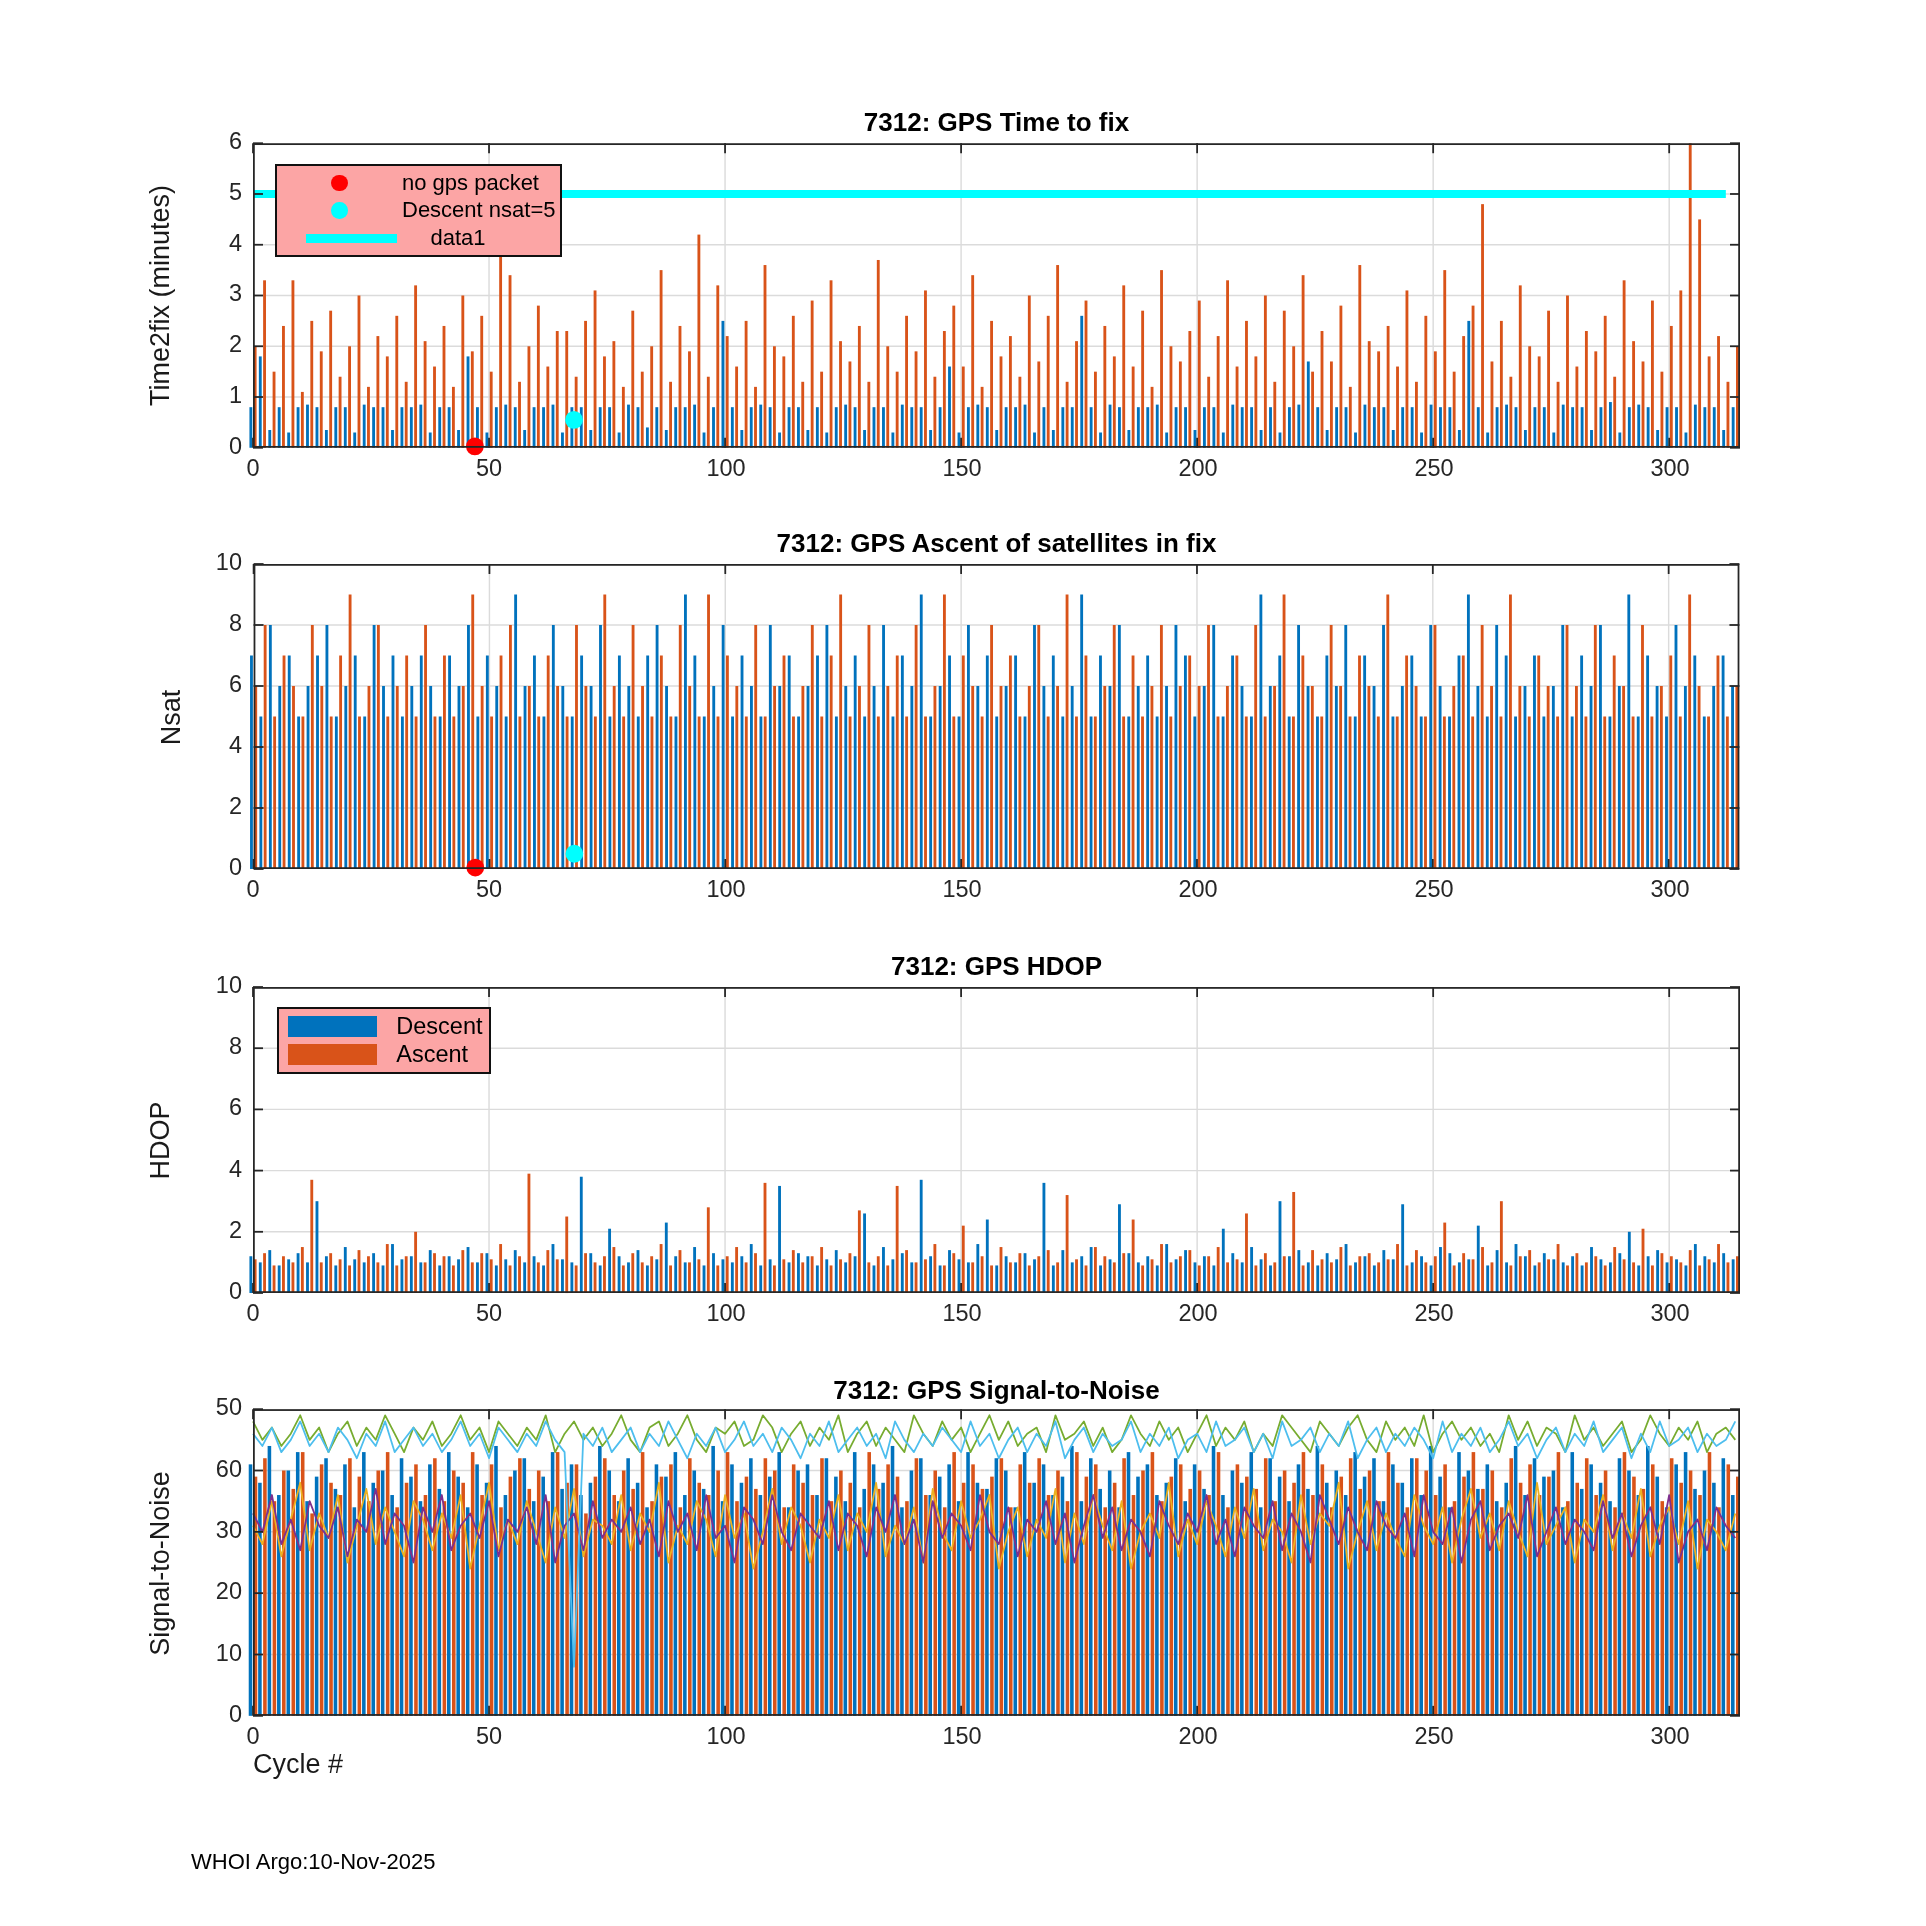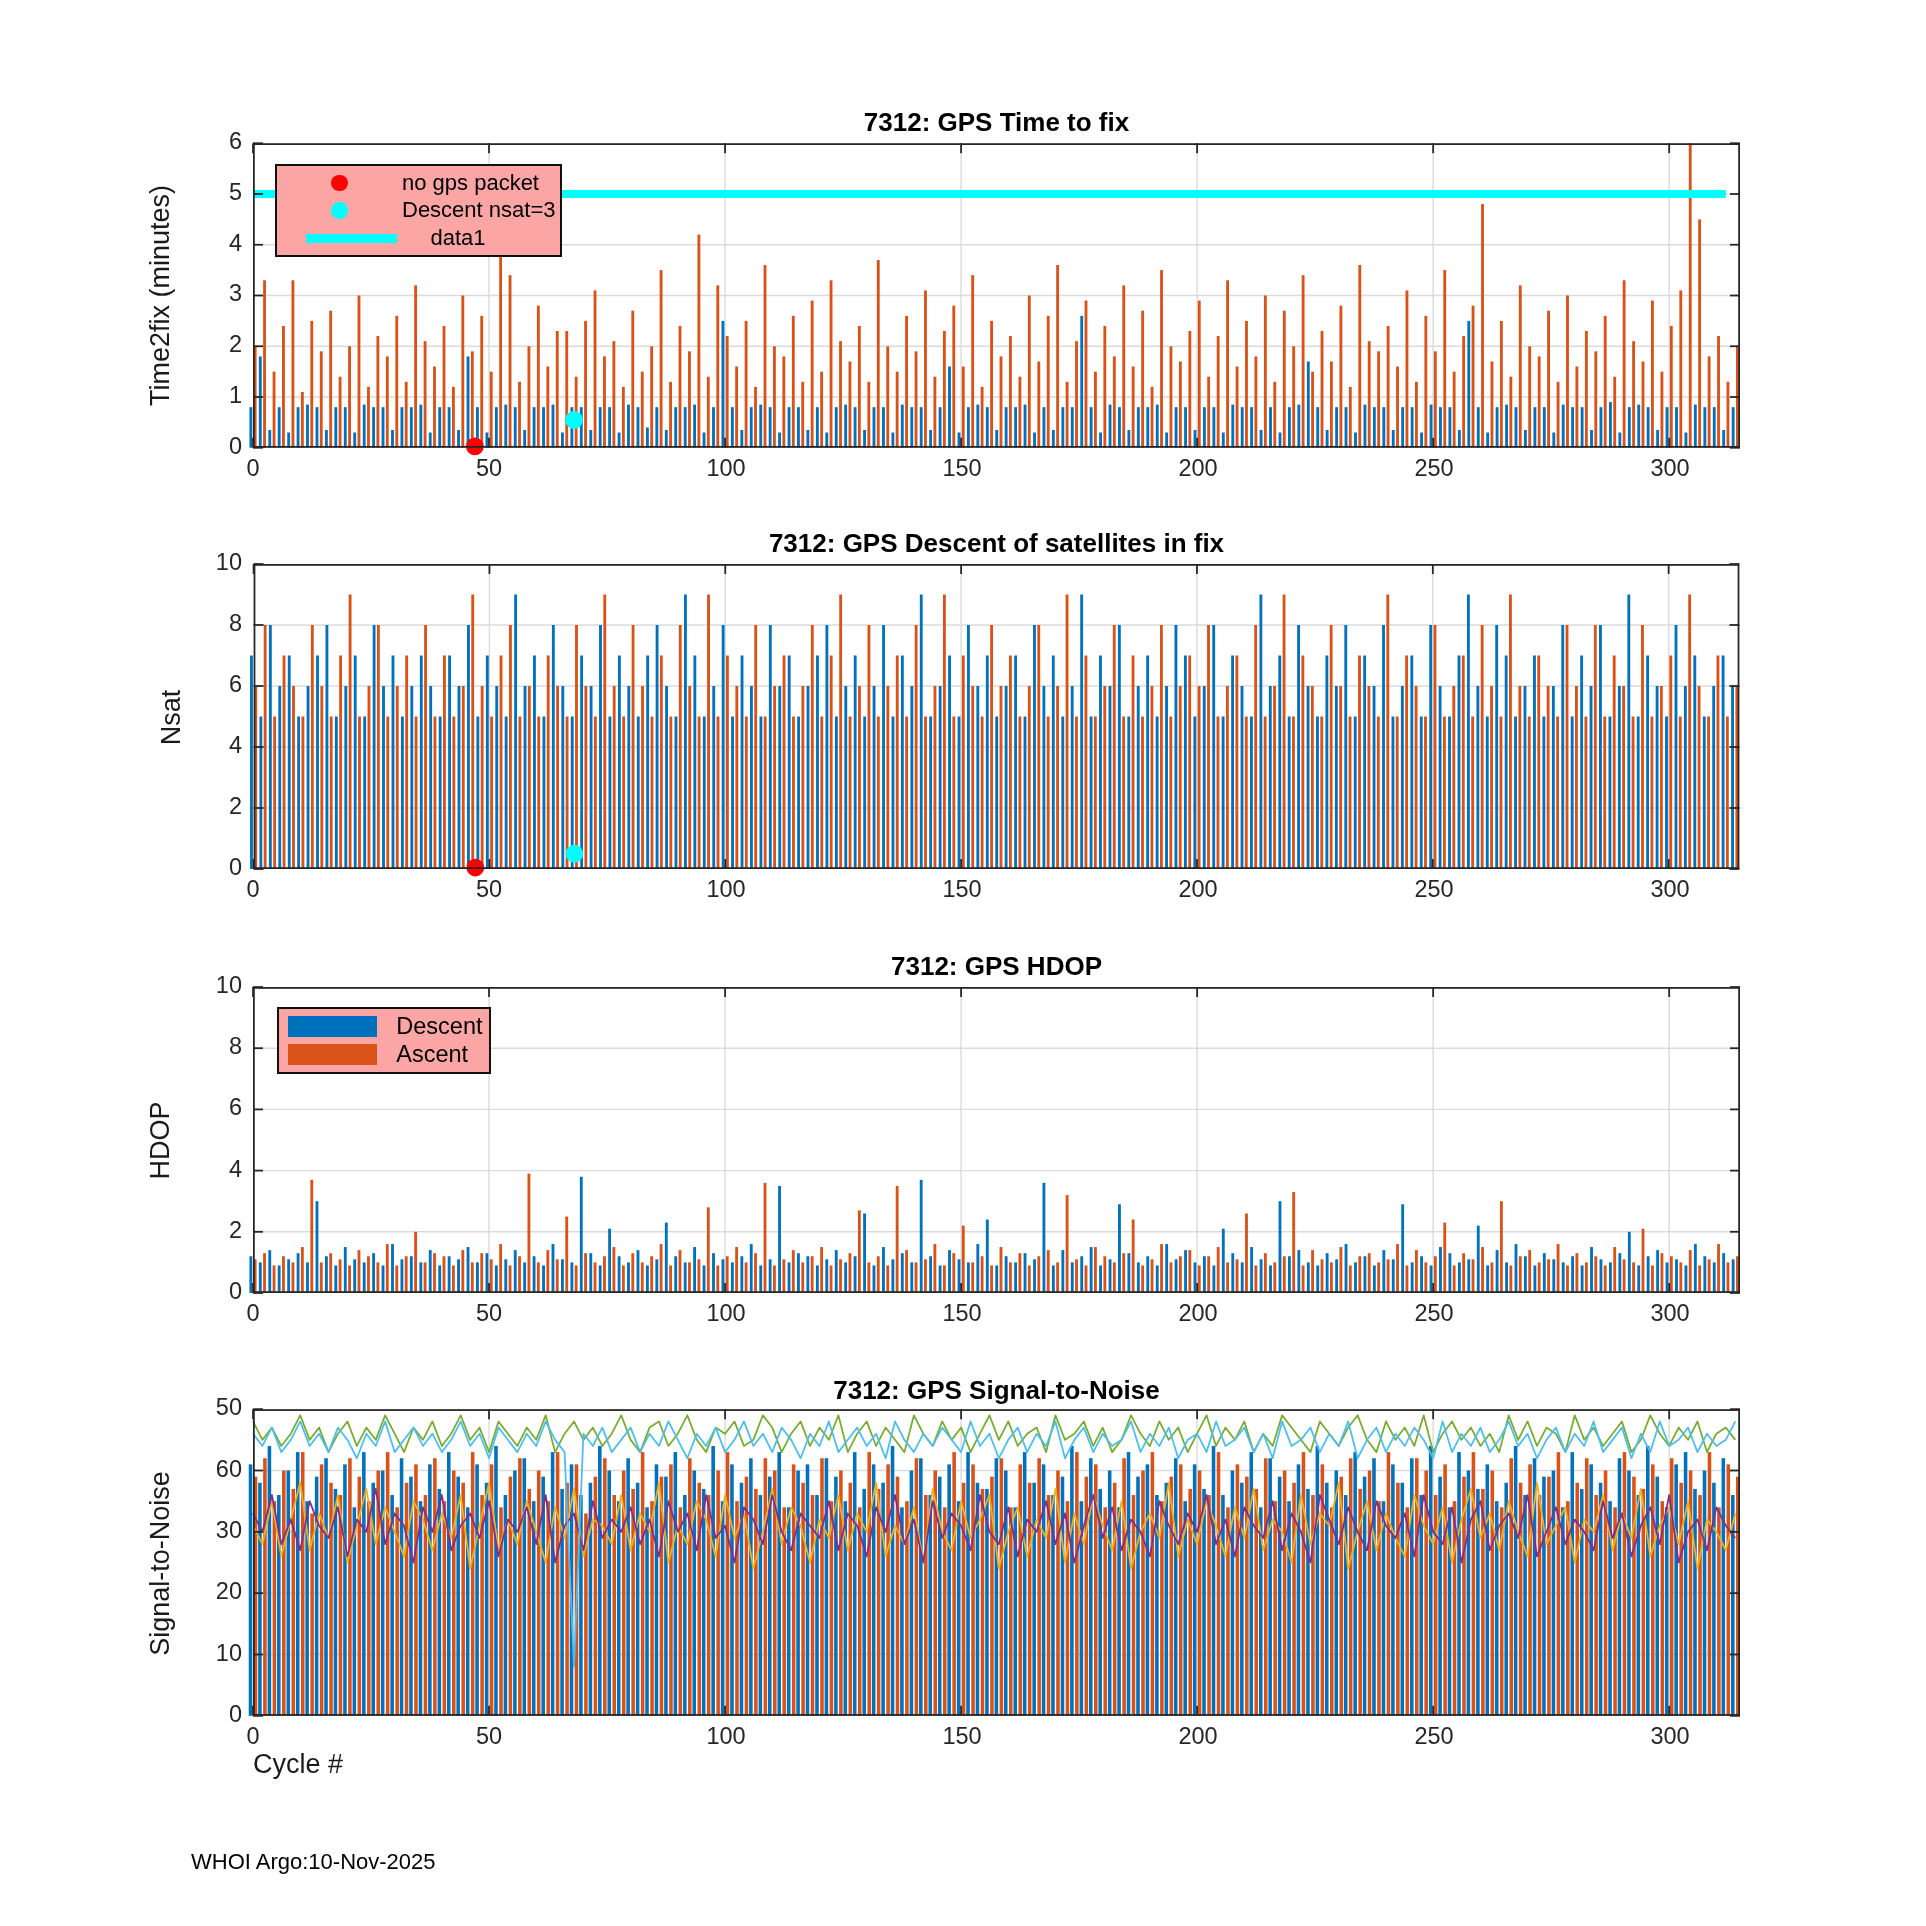--- a/index.html
+++ b/index.html
@@ -40,21 +40,21 @@
   .lg3 .ltxt{font-size:23.5px;}
   .grid{stroke:#dbdbdb;stroke-width:2;}
   .tick{stroke:#262626;stroke-width:2.5;}
 </style>
 </head>
 <body>
 
 <div id="fig">
 
   <div class="title t0">7312: GPS Time to fix</div>
-  <div class="title t1">7312: GPS Descent of satellites in fix</div>
+  <div class="title t1">7312: GPS Ascent of satellites in fix</div>
   <div class="title t2">7312: GPS HDOP</div>
   <div class="title t3">7312: GPS Signal-to-Noise</div>
 
   <div class="ylab yl0">Time2fix (minutes)</div>
   <div class="ylab yl1">Nsat</div>
   <div class="ylab yl2">HDOP</div>
   <div class="ylab yl3">Signal-to-Noise</div>
 
   <svg id="plot0" class="plot" viewBox="0 0 2085 427">
       <line class="grid" x1="330.95238095238096" y1="0" x2="330.95238095238096" y2="427"></line>
@@ -1493,21 +1493,21 @@
     <div class="lrow">
       <span class="lmark">
           <span class="ldot" style="background: rgb(255, 0, 0);"></span>
         </span>
       <span class="ltxt">no gps packet</span>
     </div>
     <div class="lrow">
       <span class="lmark">
           <span class="ldot" style="background: rgb(0, 255, 255);"></span>
         </span>
-      <span class="ltxt">Descent nsat=3</span>
+      <span class="ltxt">Descent nsat=5</span>
     </div>
     <div class="lrow">
       <span class="lmark lineMark">
           <span class="lline" style="background: rgb(0, 255, 255);"></span>
         </span>
       <span class="ltxt">data1</span>
     </div>
   </div>
 
   <div class="legend lg3">

